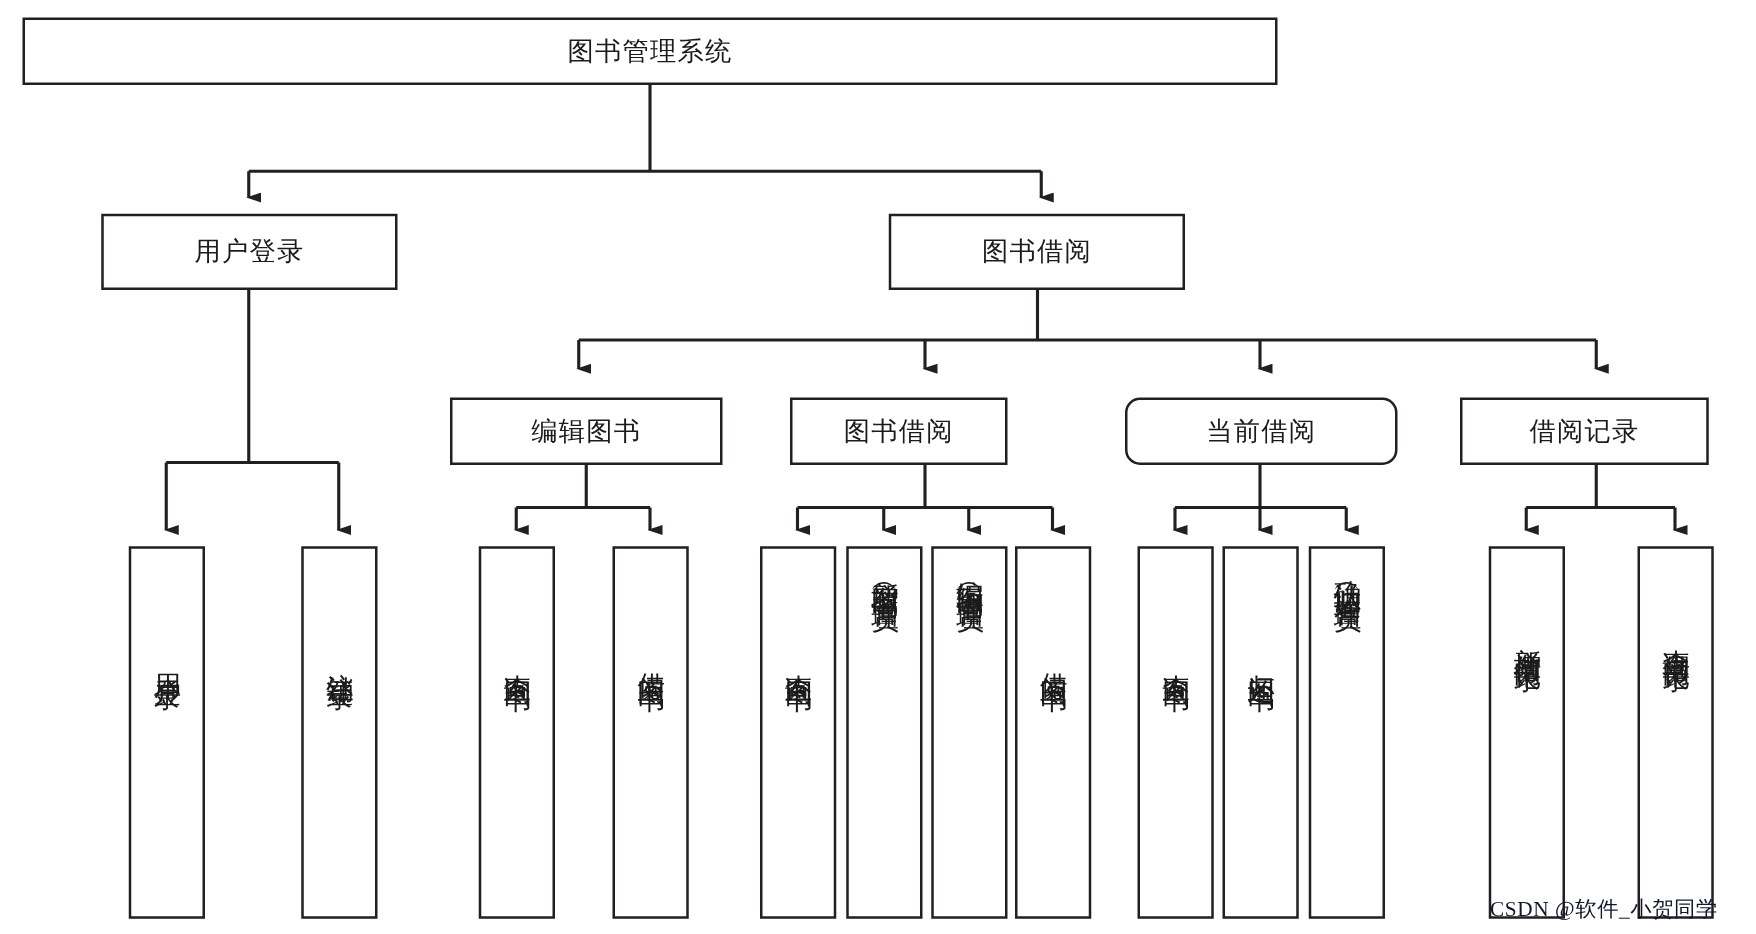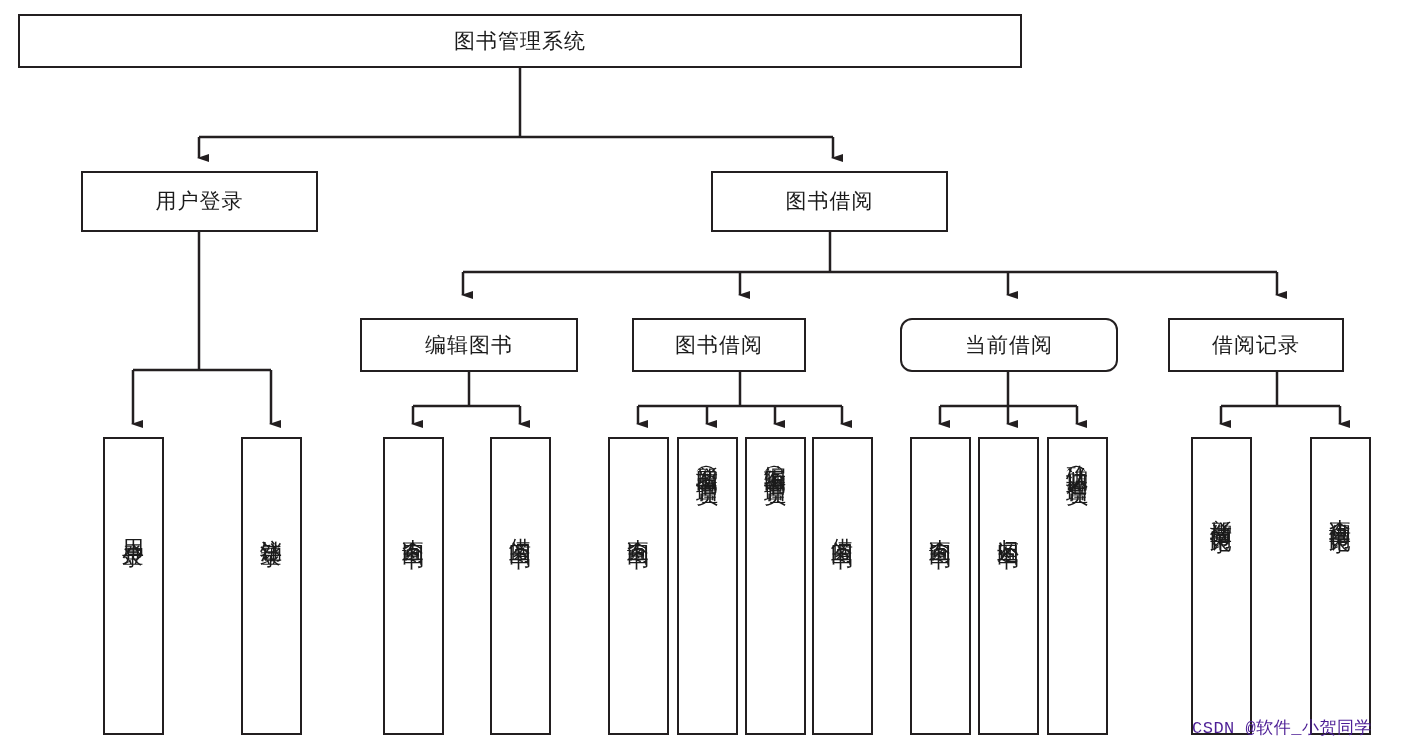--- a/index.html
+++ b/index.html
@@ -55,24 +55,24 @@
     letter-spacing:3px;
     white-space:nowrap;
     display:block;
   }
   .leaf.mid .label{ margin-top:78px; }
   .leaf.mid2 .label{ margin-top:58px; }
   .leaf.tall .label{ margin-top:4px; }
   .watermark{
     position:absolute;
     font-size:17px;
-    color:#4c1d95;
+    color:#0f172a;
     letter-spacing:0.5px;
     white-space:nowrap;
-    font-family:Liberation Mono, monospace;
+    font-family:Liberation Serif, serif;
   }
 </style>
 </head>
 <body>
 
 <div id="canvas">
 
   <svg class="wires" viewBox="0 0 1405 747" xmlns="http://www.w3.org/2000/svg">
     <defs>
       <marker id="arrow" markerWidth="10" markerHeight="12" refX="4" refY="10" orient="auto" markerUnits="userSpaceOnUse">
@@ -139,21 +139,21 @@
 
   <div class="node" style="left:360px; top:318px; width:218px; height:54px;">
     <span class="label">编辑图书</span>
   </div>
   <div class="node" style="left:632px; top:318px; width:174px; height:54px;">
     <span class="label">图书借阅</span>
   </div>
   <div class="node" style="left:900px; top:318px; width:218px; height:54px;border-radius:12px;">
     <span class="label">当前借阅</span>
   </div>
-  <div class="node" style="left:1168px; top:318px; width:176px; height:54px;">
+  <div class="node" style="left:1168px; top:318px; width:199px; height:54px;">
     <span class="label">借阅记录</span>
   </div>
 
   <div class="node leaf mid" style="left:103px; top:437px; width:61px; height:298px;">
     <span class="label">用户登录</span>
   </div>
   <div class="node leaf mid" style="left:241px; top:437px; width:61px; height:298px;">
     <span class="label">注销登录</span>
   </div>
 

